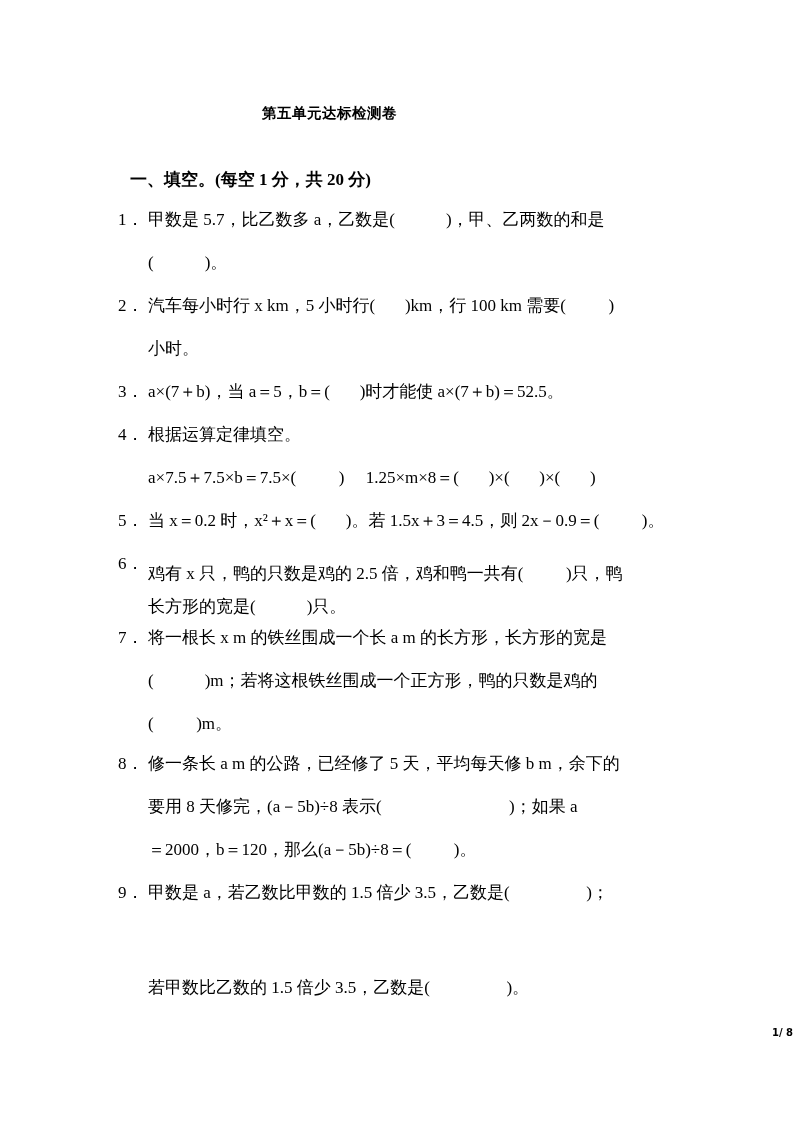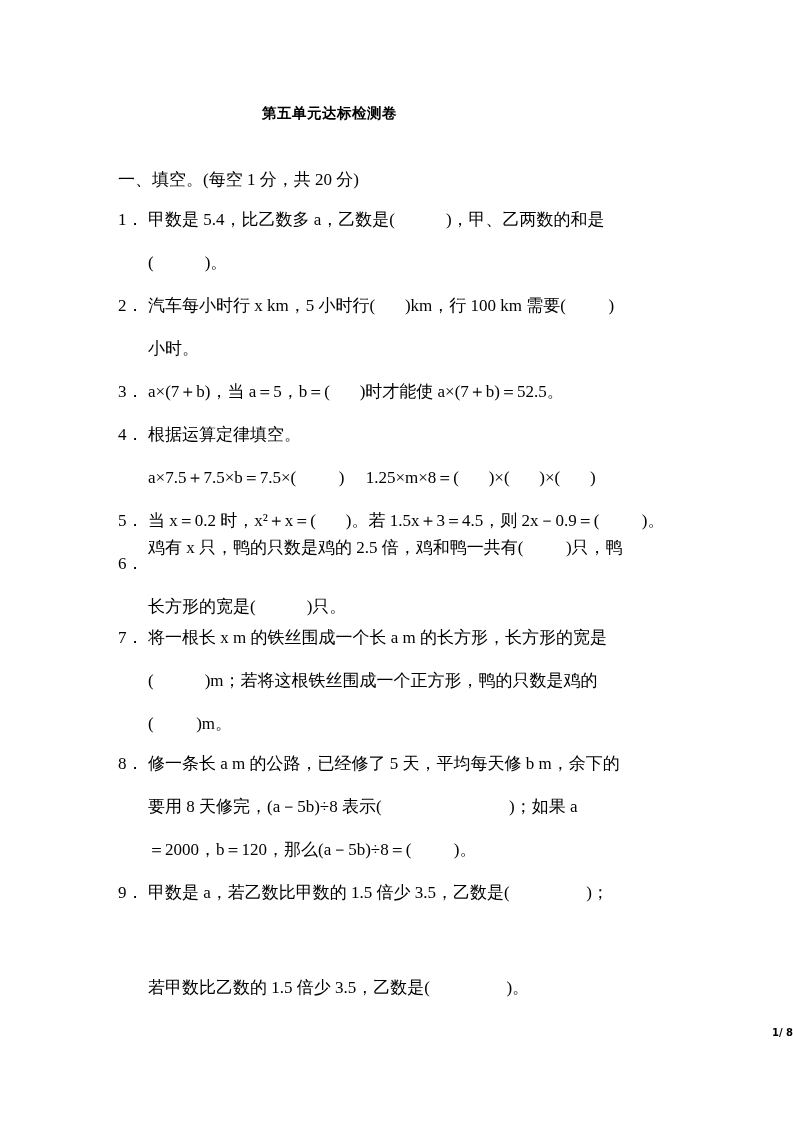--- a/index.html
+++ b/index.html
@@ -27,21 +27,21 @@
       letter-spacing: 0.5px;
     }
     .line {
       position: absolute;
       left: 0;
       white-space: pre;
       font-size: 17px;
       line-height: 24px;
       height: 24px;
     }
-    .section-header { left: 118px; top: 168px; }
+    .section-header { left: 130px; top: 168px; font-weight: bold; }
     .q-num {
       position: absolute;
       left: 118px;
       width: 26px;
     }
     .q-text {
       position: absolute;
       left: 148px;
     }
     .cont { left: 148px; }
@@ -60,21 +60,21 @@
 <body>
 
 <div>
 
   <div class="page-title">第五单元达标检测卷</div>
 
   <div class="line section-header">一、填空。(每空 1 分，共 20 分)</div>
 
   <div>
     <div class="line q-num" style="top:208px">1．</div>
-    <div class="line q-text" style="top:208px">甲数是 5.4，比乙数多 a，乙数是(            )，甲、乙两数的和是</div>
+    <div class="line q-text" style="top:208px">甲数是 5.7，比乙数多 a，乙数是(            )，甲、乙两数的和是</div>
     <div class="line cont" style="top:251px">(            )。</div>
   </div>
 
   <div>
     <div class="line q-num" style="top:294px">2．</div>
     <div class="line q-text" style="top:294px">汽车每小时行 x km，5 小时行(       )km，行 100 km 需要(          )</div>
     <div class="line cont" style="top:337px">小时。</div>
   </div>
 
   <div>
@@ -88,21 +88,21 @@
     <div class="line cont" style="top:466px">a×7.5＋7.5×b＝7.5×(          )     1.25×m×8＝(       )×(       )×(       )</div>
   </div>
 
   <div>
     <div class="line q-num" style="top:509px">5．</div>
     <div class="line q-text" style="top:509px">当 x＝0.2 时，x²＋x＝(       )。若 1.5x＋3＝4.5，则 2x－0.9＝(          )。</div>
   </div>
 
   <div>
     <div class="line q-num" style="top:552px">6．</div>
-    <div class="line q-text" style="top:536px">鸡有 x 只，鸭的只数是鸡的 2.5 倍，鸡和鸭一共有(          )只，鸭</div>
+    <div class="line q-text" style="top:562px">鸡有 x 只，鸭的只数是鸡的 2.5 倍，鸡和鸭一共有(          )只，鸭</div>
     <div class="line cont" style="top:595px">长方形的宽是(            )只。</div>
   </div>
 
   <div>
     <div class="line q-num" style="top:626px">7．</div>
     <div class="line q-text" style="top:626px">将一根长 x m 的铁丝围成一个长 a m 的长方形，长方形的宽是</div>
     <div class="line cont" style="top:669px">(            )m；若将这根铁丝围成一个正方形，鸭的只数是鸡的</div>
     <div class="line cont" style="top:712px">(          )m。</div>
   </div>
 

